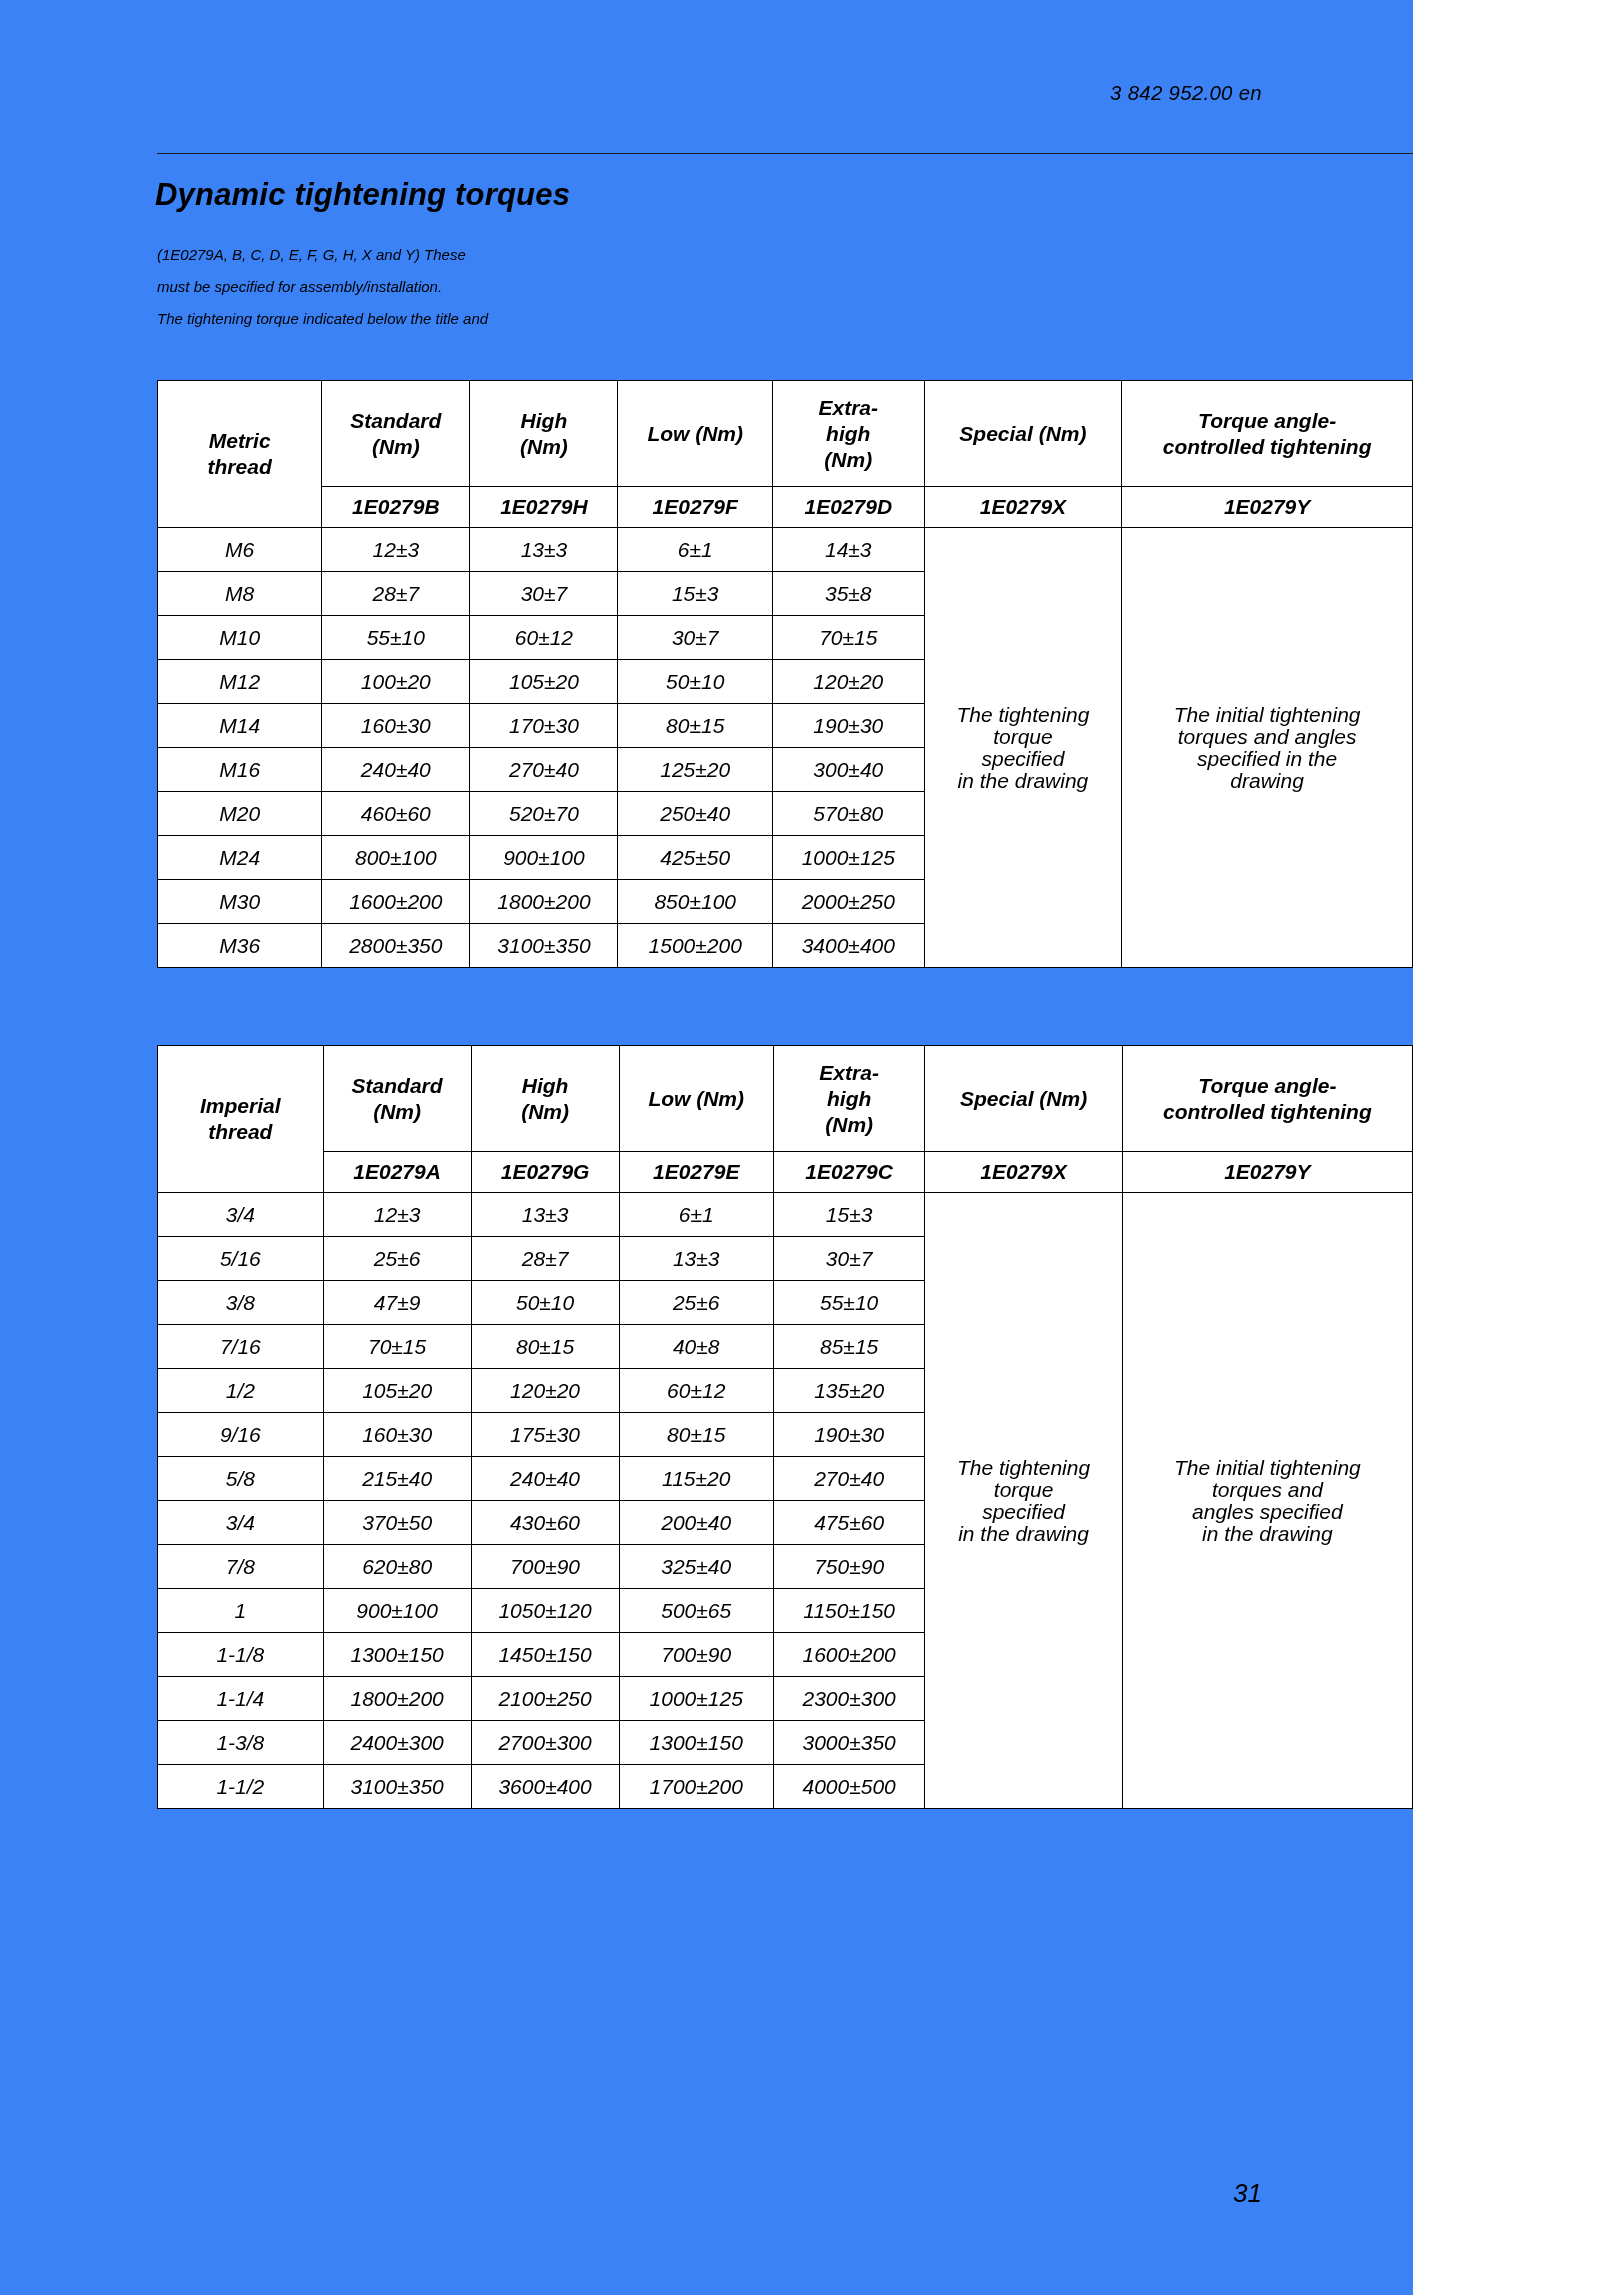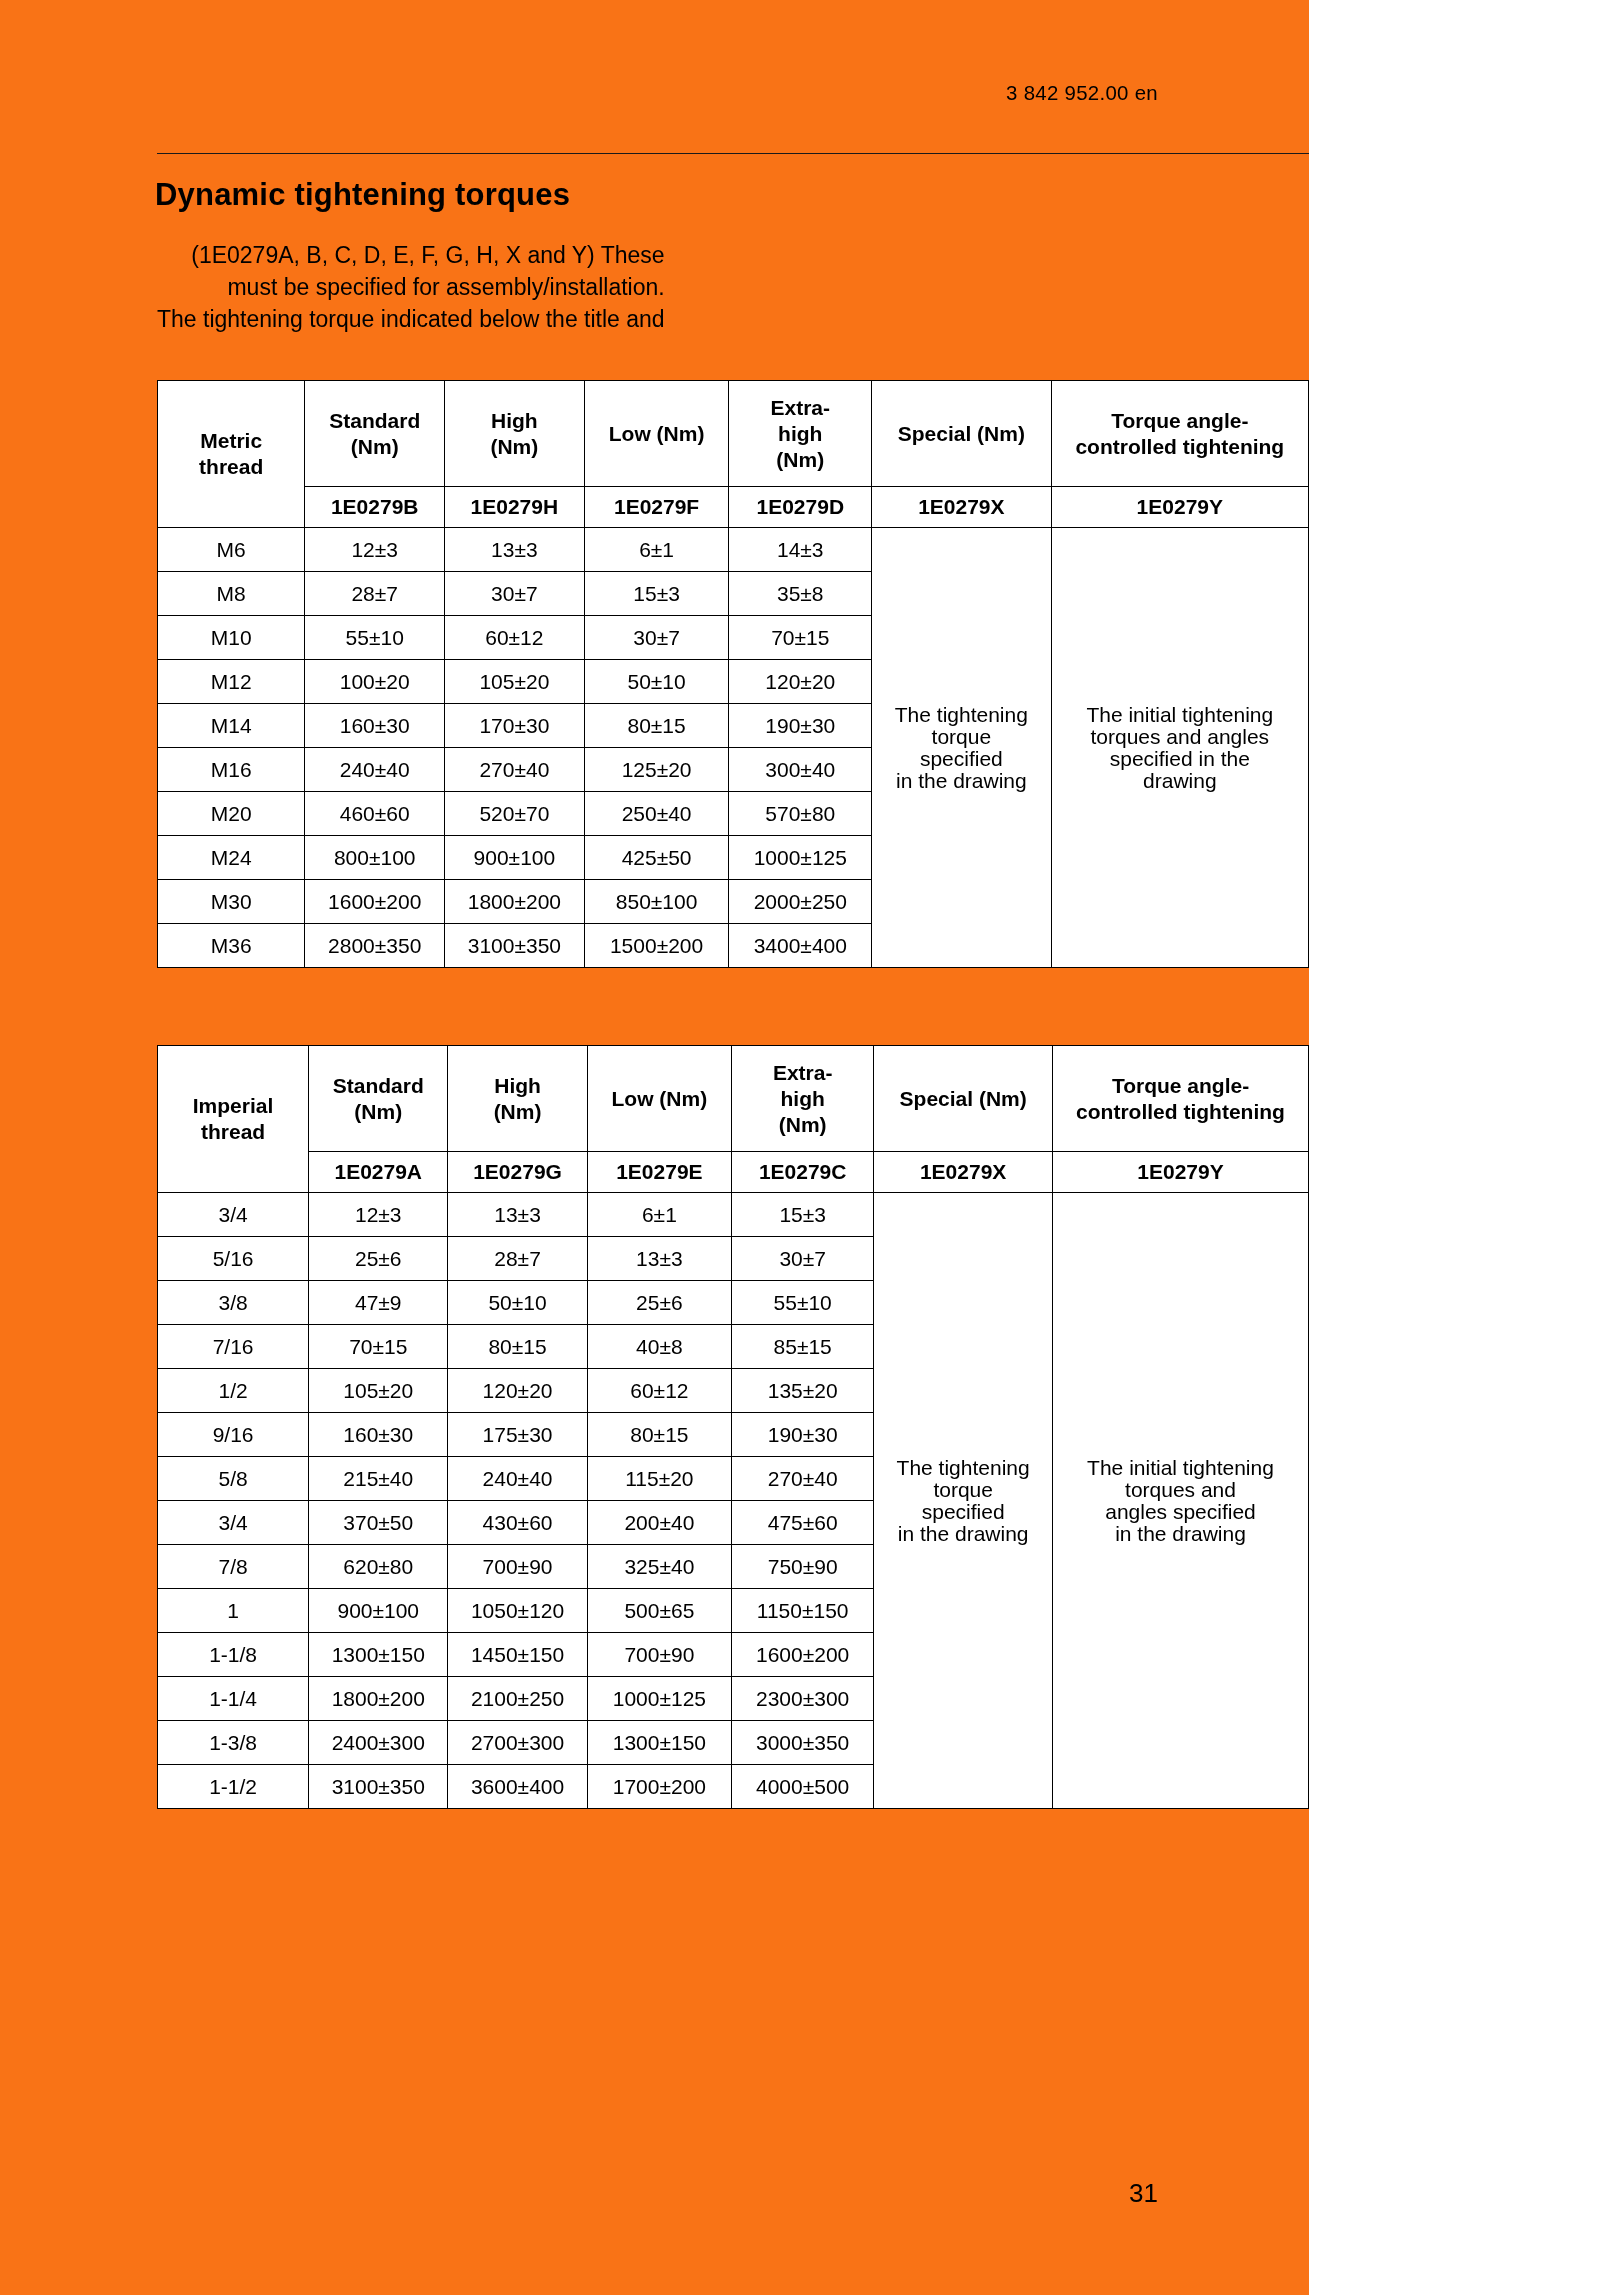--- a/index.html
+++ b/index.html
@@ -3,24 +3,25 @@
 <meta charset="utf-8">
 <style>
   * { margin: 0; padding: 0; box-sizing: border-box; }
   html, body { background: #ffffff; }
   body {
     font-family: "Liberation Sans", "DejaVu Sans", sans-serif;
     color: #000;
   }
   .page {
     position: relative;
-    width: 1309px;
+    width: 1413px;
     height: 2295px;
-    background: #f97316;
+    background: #3b82f6;
     overflow: hidden;
+    font-style: italic;
   }
   .doc-number {
     position: absolute;
     top: 82px;
     right: 151px;
     font-size: 20.4px;
     letter-spacing: 0.3px;
   }
   .header-rule {
     position: absolute;
@@ -34,24 +35,23 @@
     position: absolute;
     top: 177px;
     left: 155px;
     font-size: 31px;
     font-weight: 700;
     letter-spacing: 0.2px;
   }
   .intro-left, .intro-right {
     position: absolute;
     top: 239px;
-    font-size: 23px;
+    font-size: 15px;
     line-height: 32px;
     white-space: pre-line;
-    text-align: right;
   }
   .intro-left { left: 157px; }
   .intro-right { left: 864px; }
   .table-slot { position: absolute; left: 157px; }
   #table-metric-slot { top: 380px; }
   #table-imperial-slot { top: 1045px; }
 
   table.torque-table {
     border-collapse: collapse;
     table-layout: fixed;

